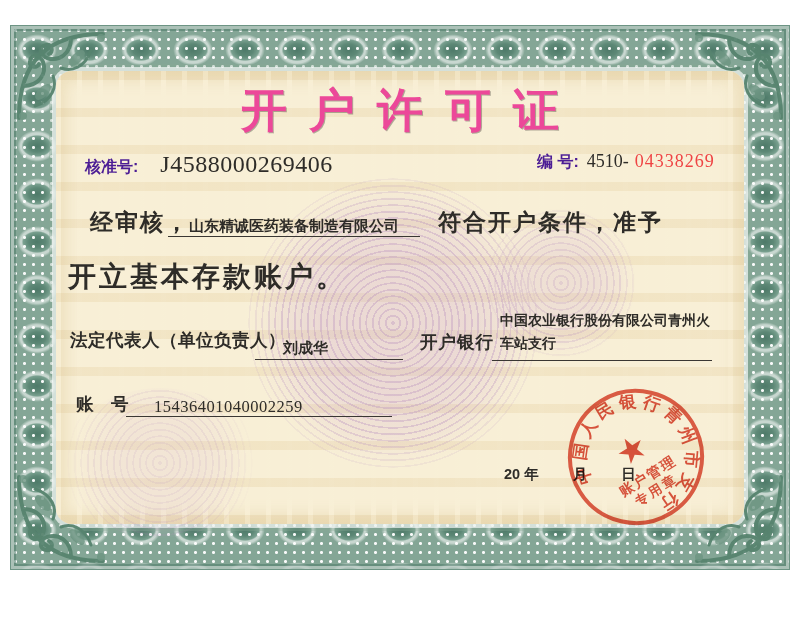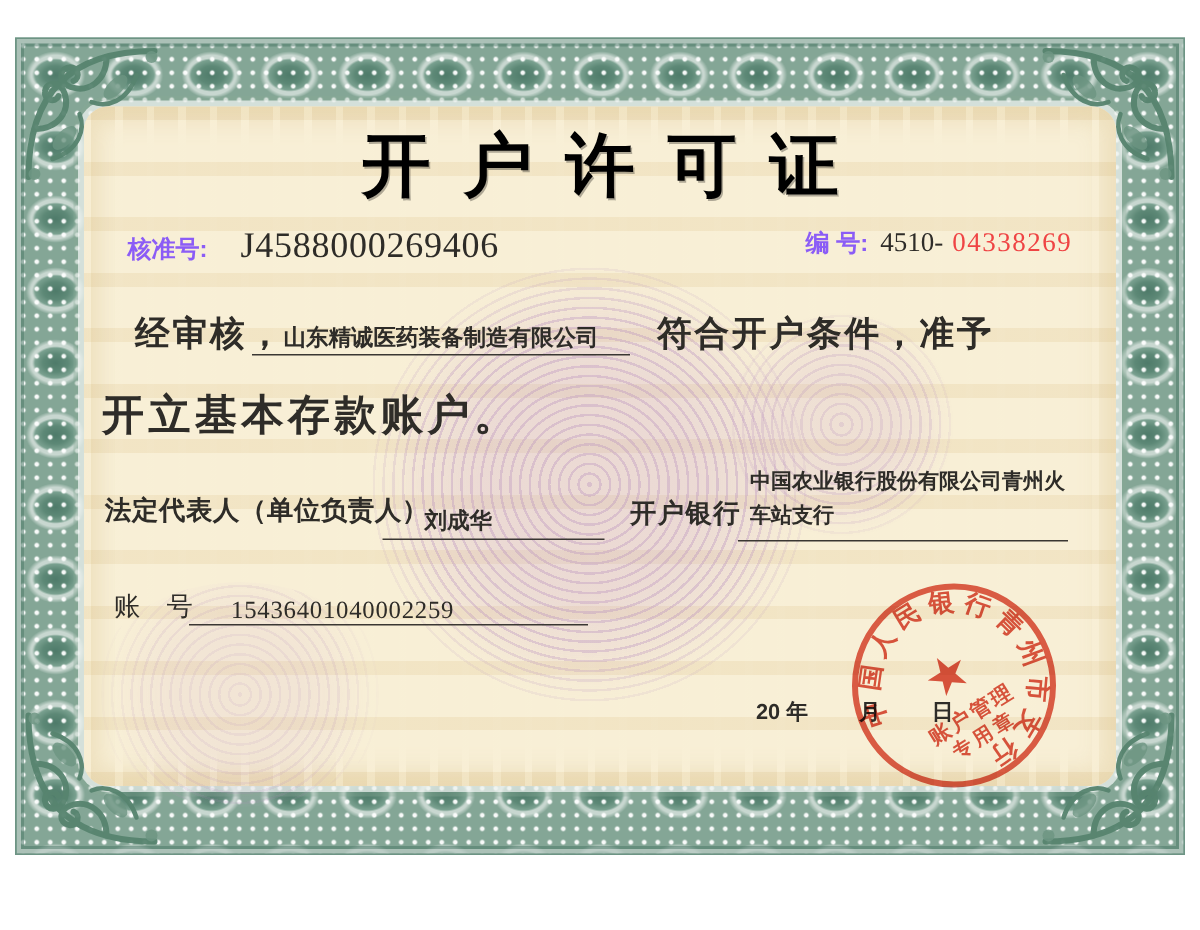--- a/index.html
+++ b/index.html
@@ -49,44 +49,44 @@
     mask-image: radial-gradient(circle, #000 55%, transparent 78%);
   }
   .rosette.main  { left:248px; top:178px; width:290px; height:290px; }
   .rosette.side  { left:486px; top:208px; width:150px; height:150px; opacity:.7; }
   .rosette.lower { left:60px;  top:388px; width:200px; height:150px; opacity:.45; }
   
   .abs { position:absolute; z-index:4; }
   .title {
     left:0; right:0; top:80px; text-align:center;
     font-family:"DejaVu Serif","Liberation Serif",serif; font-weight:bold;
-    font-size:46px; letter-spacing:22px; padding-left:22px; color:#000000;
+    font-size:46px; letter-spacing:22px; padding-left:22px; color:#ec4899;
     text-shadow: 1px 1px 0 rgba(40,37,31,.35);
   }
-  .label  { font-weight:bold; color:#8b5cf6; }
+  .label  { font-weight:bold; color:#4c1d95; }
   .serif  { font-family:"Liberation Serif","DejaVu Serif",serif; }
   .red    { color:#ef4444; }
   .u      { border-bottom:1.6px solid #3a3733; }
   .row-approval { left:85px;  top:151px; font-size:16px; }
   .row-approval .serif { font-size:24px; margin-left:22px; letter-spacing:.5px;margin-top:36px; }
   .row-serial   { left:537px; top:151px; font-size:16px; }
   .row-serial .serif { font-size:18px; margin-left:8px; }
   .row-serial .red   { margin-left:6px; letter-spacing:1px; }
   .review-prefix { left:90px;  top:207px; font-size:23px; font-weight:bold; letter-spacing:2px; }
   .company-box   { left:168px; top:204px; width:252px; height:33px; text-align:center;
                    font-size:15px; font-weight:bold; line-height:44px; }
   .review-suffix { left:438px; top:207px; font-size:23px; font-weight:bold; letter-spacing:2px; }
   .review-line2  { left:68px;  top:258px; font-size:28px; font-weight:bold; letter-spacing:3px; }
   .legal-label { left:70px;  top:328px; font-size:17.5px; font-weight:bold; letter-spacing:.5px; }
   .legal-name  { left:255px; top:322px; width:148px; height:38px; font-size:15px;
                  line-height:52px; padding-left:28px; font-weight:bold; }
   .bank-label  { left:420px; top:330px; font-size:17.5px; font-weight:bold; letter-spacing:1px; }
   .bank-name   { left:500px; top:309px; width:222px; font-size:14px; font-weight:bold; line-height:1.65; }
   .bank-line   { left:492px; top:360px; width:220px; height:0; }
-  .acct-label  { left:76px;  top:392px; font-size:17.5px; font-weight:normal; }
+  .acct-label  { left:76px;  top:392px; font-size:17.5px; font-weight:bold; }
   .acct-box    { left:126px; top:388px; width:266px; height:29px; font-size:16.5px;
                  line-height:38px; padding-left:28px; letter-spacing:.5px; }
   .issuer-label{ left:490px; top:439px; font-size:15px; font-weight:bold; letter-spacing:1px; }
   .date-row    { left:504px; top:465px; font-size:14.5px; font-weight:bold; }
   .date-row span { margin-right:4px; }
   .date-row .gap { display:inline-block; width:26px; }
   
   .stamp {
     left:563px; top:384px; width:146px; height:146px; z-index:6;
     transform:rotate(-32deg); opacity:.88; mix-blend-mode:multiply;

